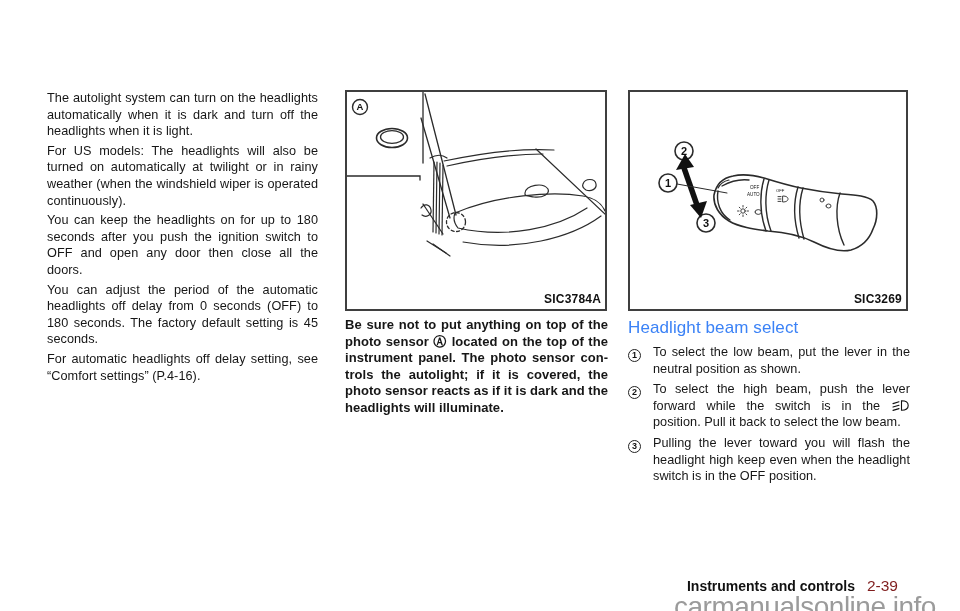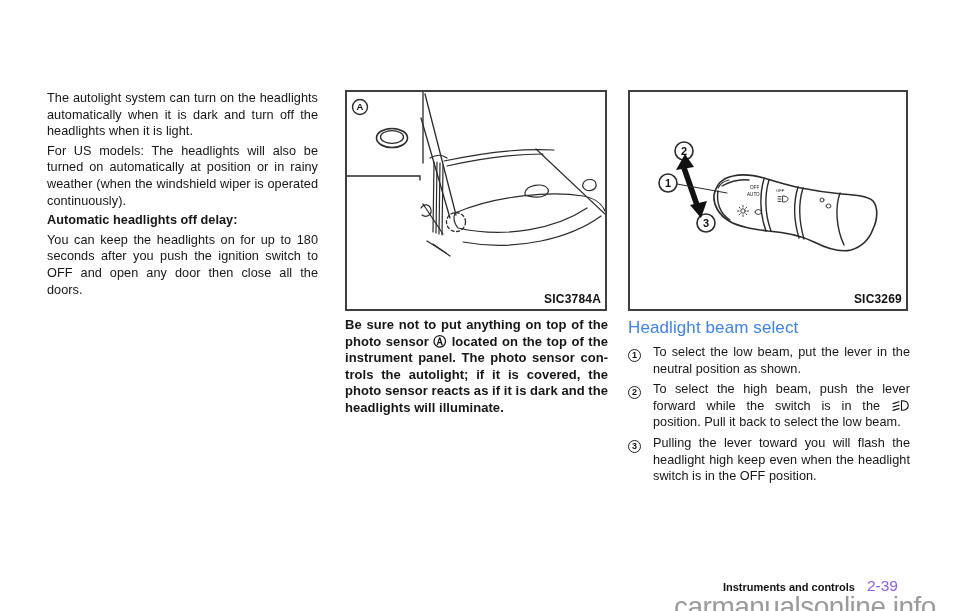--- a/index.html
+++ b/index.html
@@ -49,38 +49,39 @@
   .beam-text {
     font-size:12.7px; line-height:16.6px; text-align:justify;
     letter-spacing:0.05px;
   }
   .lowbeam-inline { vertical-align:-1px; margin:0 1px; }
   
   .footer {
     position:absolute; top:569px; right:62px; display:flex;
     align-items:baseline; gap:12px; white-space:nowrap;
   }
-  .footer .section { font-size:11px; font-weight:700; color:#111; }
-  .footer .pagenum { font-size:15.5px; font-weight:400; color:#8b5cf6; }
+  .footer .section { font-size:14px; font-weight:700; color:#111; }
+  .footer .pagenum { font-size:15.5px; font-weight:400; color:#7f1d1d; }
   .watermark {
     position:absolute; left:674px; top:583px; font-size:28px;
     color:#9b9b9b; letter-spacing:-0.5px; white-space:nowrap;
   }
   svg text { font-family:"Liberation Sans","DejaVu Sans",sans-serif; }
 </style>
 </head>
 <body>
 
 <div class="page">
 
   <div class="col-left">
     <p>The autolight system can turn on the headlights automatically when it is dark and turn off the headlights when it is light.</p>
-    <p>For US models: The headlights will also be turned on automatically at position or in rainy weather (when the windshield wiper is operated continuously).</p>
-    <p class="bold-head">Automatic headlights off delay:</p>
+    <p>For US models: The headlights will also be turned on automatically at twilight or in rainy weather (when the windshield wiper is operated continuously).</p>
     <p>You can keep the headlights on for up to 180 seconds after you push the ignition switch to OFF and open any door then close all the doors.</p>
+    <p>You can adjust the period of the automatic headlights off delay from 0 seconds (OFF) to 180 seconds. The factory default setting is 45 seconds.</p>
+    <p>For automatic headlights off delay setting, see “Comfort settings” (P.4-16).</p>
   </div>
 
   <div class="figbox mid">
     <svg viewBox="0 0 258 217" fill="none" stroke="#2b2b2b" stroke-width="1.3" stroke-linecap="round">
 
       <line x1="76" y1="0" x2="76" y2="71"></line>
       <path d="M0 84 H73 v4"></path>
 
       <g>
         <circle cx="13" cy="15" r="7.5" stroke-width="1.4"></circle>

